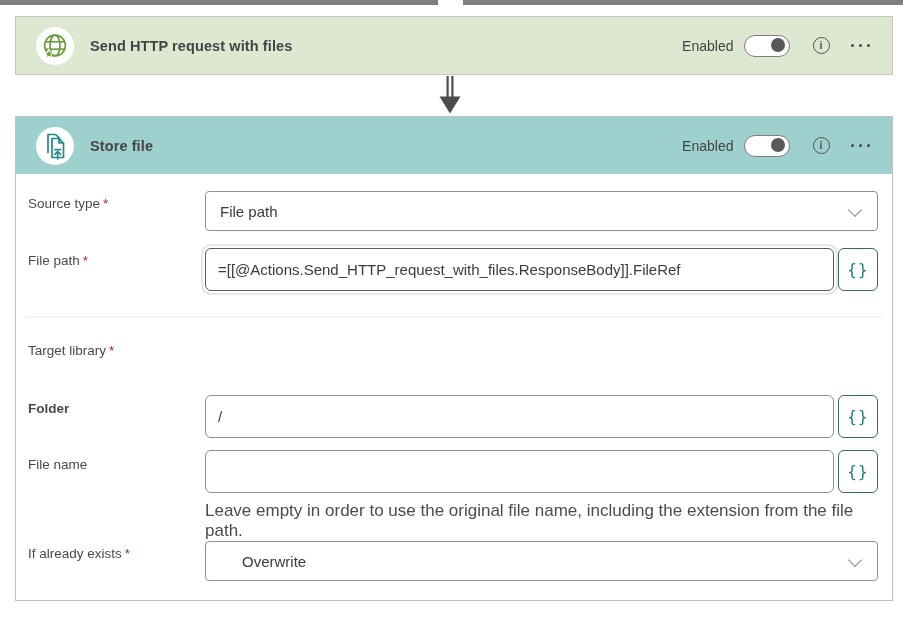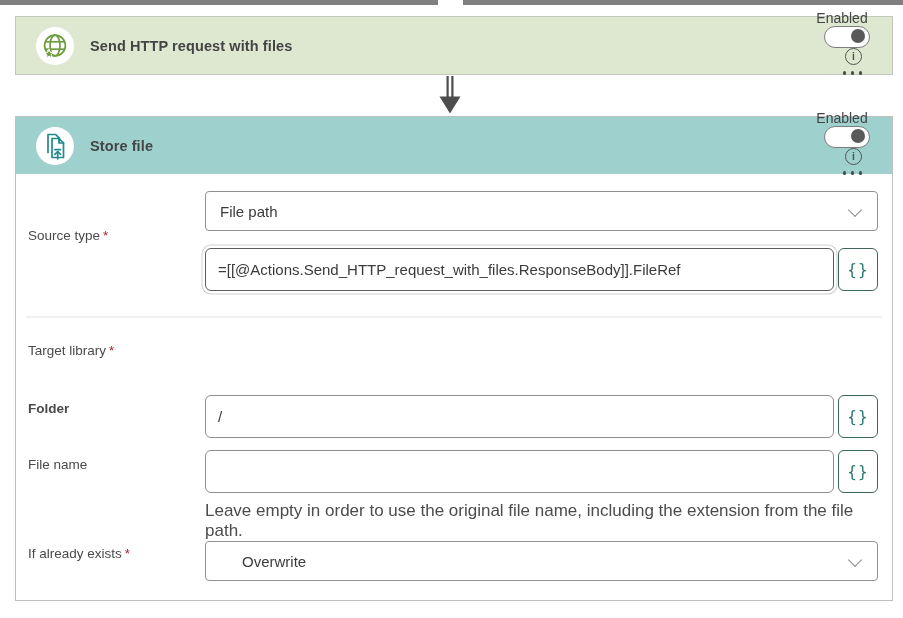--- a/index.html
+++ b/index.html
@@ -16,21 +16,21 @@
   
   .action{position:absolute;left:15px;width:878px;box-sizing:border-box;border:1px solid #c3c8bb;}
   .action.block1{top:16px;height:59px;background:#dee7d0;}
   .action.block2{top:116px;height:485px;background:#ffffff;border-color:#c0c0c0;}
   .action-header{display:flex;align-items:center;height:57px;padding:0 22px 0 20px;box-sizing:border-box;}
   .block1 .action-header{height:100%;}
   .block2 .action-header{background:#9ed0ce;}
   .icon-circle{width:38px;height:38px;border-radius:50%;background:#ffffff;flex:0 0 auto;
     display:flex;align-items:center;justify-content:center;}
   .action-title{margin-left:16px;font-size:14.5px;font-weight:600;color:#444444;letter-spacing:.1px;}
-  .hdr-right{margin-left:auto;display:flex;align-items:center;flex-direction:column;}
+  .hdr-right{margin-left:auto;display:flex;align-items:center;}
   .enabled-label{font-size:14px;color:#444444;}
   .toggle{margin-left:10px;width:46px;height:22px;border:1px solid #7d7d7d;border-radius:12px;
     background:#ffffff;position:relative;box-sizing:border-box;cursor:pointer;}
   .toggle .knob{position:absolute;top:2.5px;right:4px;width:14px;height:14px;border-radius:50%;background:#595959;}
   .info-btn{margin-left:23px;width:17px;height:17px;border:1.5px solid #525252;border-radius:50%;
     box-sizing:border-box;display:flex;align-items:center;justify-content:center;
     font-size:10.5px;color:#525252;font-weight:600;line-height:1;background:transparent;}
   .dots{margin-left:21px;display:flex;gap:4.5px;align-items:center;height:17px;cursor:pointer;}
   .dots i{width:3.5px;height:3.5px;border-radius:50%;background:#4a4a4a;display:block;}
 
@@ -119,28 +119,31 @@
       </div>
       <div class="info-btn">i</div>
       <div class="dots">
           <i></i>
           <i></i>
           <i></i>
         </div>
     </div>
   </div>
 
-  <div class="f-label" style="top:79px;margin-top:32px;">
+  <div class="f-label" style="top:79px;">
     <span>Source type</span><span class="req">*</span>
   </div>
   <div class="dropdown" style="top:74px;" role="combobox">
     <span>File path</span>
     <span class="chev"></span>
   </div>
 
+  <div class="f-label" style="top:136px;">
+    <span>File path</span><span class="req">*</span>
+  </div>
   <input class="tbox hl" style="top: 131px;" type="text" value="=[[@Actions.Send_HTTP_request_with_files.ResponseBody]].FileRef">
   <button class="fx-btn" style="top:131px;">{}</button>
 
   <div class="divider"></div>
 
   <div class="f-label" style="top:226px;">
     <span>Target library</span><span class="req">*</span>
   </div>
 
   <div class="f-label" style="top:284px;font-weight:bold;">

